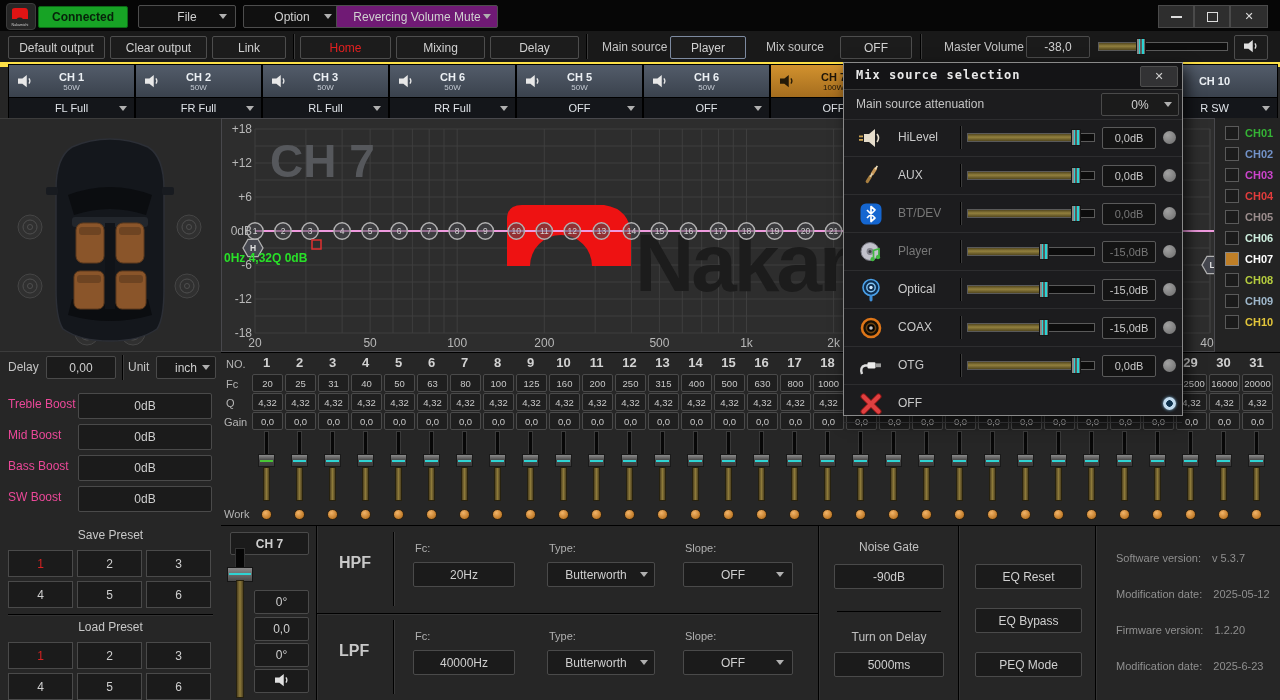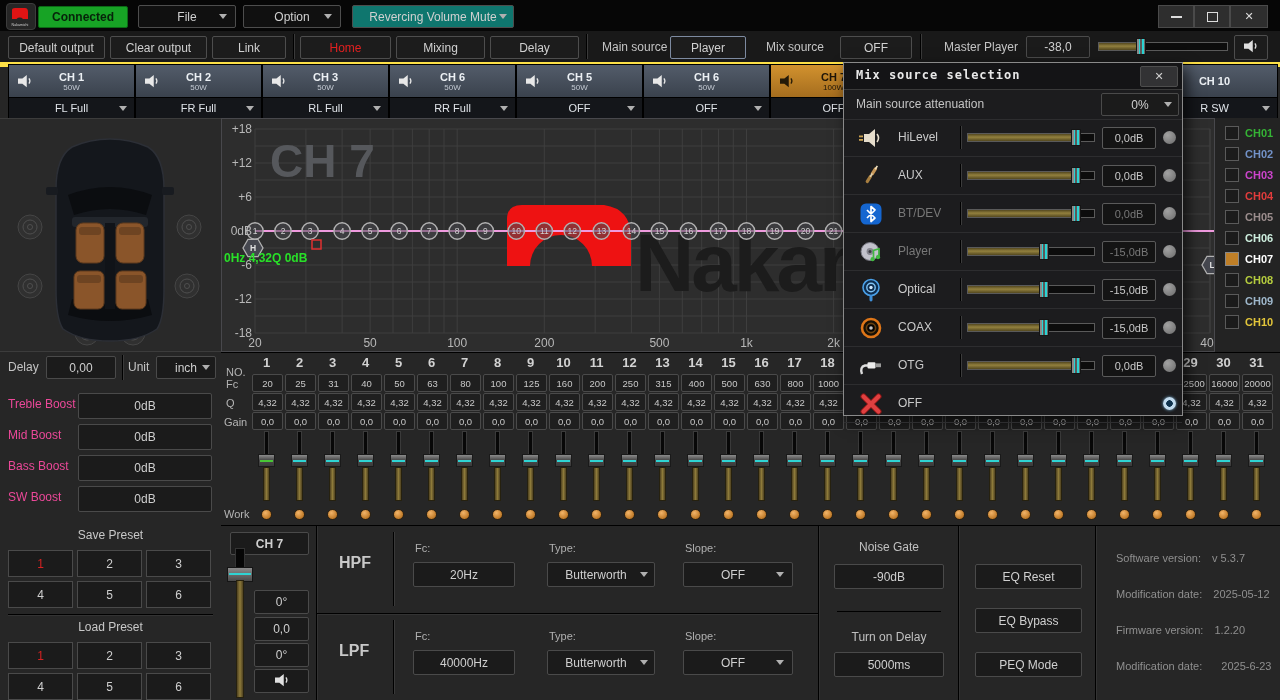--- a/index.html
+++ b/index.html
@@ -101,21 +101,21 @@
     </div>
     <div class="btn" style="left:38px;top:6px;width:88px;height:20px;background:#17a325;border-color:#0c6a16;color:#07230a;font-weight:bold;">Connected</div>
     <div class="btn" style="left:138px;top:5px;width:96px;height:21px;background:#101010;">
       <span>File</span>
       <span class="caret" style="position:absolute;right:8px;top:8px;"></span>
     </div>
     <div class="btn" style="left:243px;top:5px;width:96px;height:21px;background:#101010;">
       <span>Option</span>
       <span class="caret" style="position:absolute;right:8px;top:8px;"></span>
     </div>
-    <div class="btn" style="left:352px;top:5px;width:160px;height:21px;background:#0f766e;text-align:right;">
+    <div class="btn" style="left:336px;top:5px;width:160px;height:21px;background:#701a75;text-align:right;">
       <span>Revercing Volume Mute</span>
       <span class="caret" style="position:absolute;right:6px;top:8px;"></span>
     </div>
     <div class="winbtn" style="left:1158px;">
         <span style="display:block;width:11px;height:2px;background:#ddd;"></span>
       </div>
     <div class="winbtn" style="left:1194px;">
         <span style="display:block;width:9px;height:8px;border:1.5px solid #ddd;"></span>
       </div>
     <div class="winbtn" style="left:1230px;width:36px;">
@@ -130,21 +130,21 @@
     <div class="vsep" style="left:293px;top:3px;height:25px;"></div>
     <div class="btn" style="left:300px;top:5px;width:89px;height:21px;color:#e02020;">Home</div>
     <div class="btn" style="left:396px;top:5px;width:87px;height:21px;">Mixing</div>
     <div class="btn" style="left:490px;top:5px;width:87px;height:21px;">Delay</div>
     <div class="vsep" style="left:586px;top:3px;height:25px;"></div>
     <div class="lbl" style="left:602px;top:9px;">Main source</div>
     <div class="btn" style="left:670px;top:5px;width:74px;height:21px;border-color:#7d8aa0;">Player</div>
     <div class="lbl" style="left:766px;top:9px;">Mix source</div>
     <div class="btn" style="left:840px;top:5px;width:70px;height:21px;">OFF</div>
     <div class="vsep" style="left:920px;top:3px;height:25px;"></div>
-    <div class="lbl" style="left:944px;top:9px;">Master Player</div>
+    <div class="lbl" style="left:944px;top:9px;">Master Volume</div>
     <div class="fld" style="left:1026px;top:5px;width:62px;height:20px;">-38,0</div>
     <div class="ptrack" style="left:1098px;top:11px;width:130px;">
       <div class="pfill" id="mvfill" style="width: 33%;"></div>
       <div class="phandle" id="mvhandle" style="left: calc(33% - 5px);"></div>
     </div>
     <div class="btn" style="left:1234px;top:4px;width:32px;height:23px;">
         <span id="mvspk"><svg width="18" height="14" viewBox="0 0 20 16">
             <polygon points="2,5 7,5 12,1 12,15 7,11 2,11" fill="#e0e0e0"></polygon>
             <path d="M14.5 5 Q16.8 8 14.5 11" stroke="#e0e0e0" fill="none" stroke-width="1.4"></path>
           </svg></span>
@@ -608,21 +608,21 @@
       <div class="ptitle" style="top:100px">Load Preset</div>
       <div class="pbtn red" style="left:8px;top:122px">1</div>
       <div class="pbtn" style="left:77px;top:122px">2</div>
       <div class="pbtn" style="left:146px;top:122px">3</div>
       <div class="pbtn" style="left:8px;top:153px">4</div>
       <div class="pbtn" style="left:77px;top:153px">5</div>
       <div class="pbtn" style="left:146px;top:153px">6</div>
     </div>
 
   <div id="eqsection">
-    <div class="rowlbl" style="left:5px;top:13px;">NO.</div>
+    <div class="rowlbl" style="left:5px;top:5px;">NO.</div>
     <div class="rowlbl" style="left:5px;top:25px;">Fc</div>
     <div class="rowlbl" style="left:5px;top:44px;">Q</div>
     <div class="rowlbl" style="left:3px;top:63px;">Gain</div>
     <div class="rowlbl" style="left:3px;top:155px;">Work</div>
     <div id="eqcols" class="abs" style="left:29px;top:0;width:1030px;height:173px;">
         <div class="eqcol" style="left:0px">
       <div class="eqno">1</div>
       <div class="cfld" style="top:21px">20</div>
       <div class="cfld" style="top:40px">4,32</div>
       <div class="cfld" style="top:59px">0,0</div>
@@ -1070,21 +1070,21 @@
         <div class="info" style="left:20px;top:62px">
      <span>Modification date:</span>
      <span style="margin-left:8px;">2025-05-12</span>
    </div>
         <div class="info" style="left:20px;top:98px">
      <span>Firmware version:</span>
      <span style="margin-left:8px;">1.2.20</span>
    </div>
         <div class="info" style="left:20px;top:134px">
      <span>Modification date:</span>
-     <span style="margin-left:16px;">2025-6-23</span>
+     <span style="margin-left:8px;">2025-6-23</span>
    </div>
       </div>
   </div>
 
   <div id="popup">
     <div id="poptitle">
       <span class="t">Mix source selection</span>
       <div class="btn" style="left:296px;top:3px;width:36px;height:19px;background:#323234;">
         <span style="font-size:11px;">✕</span>
       </div>

